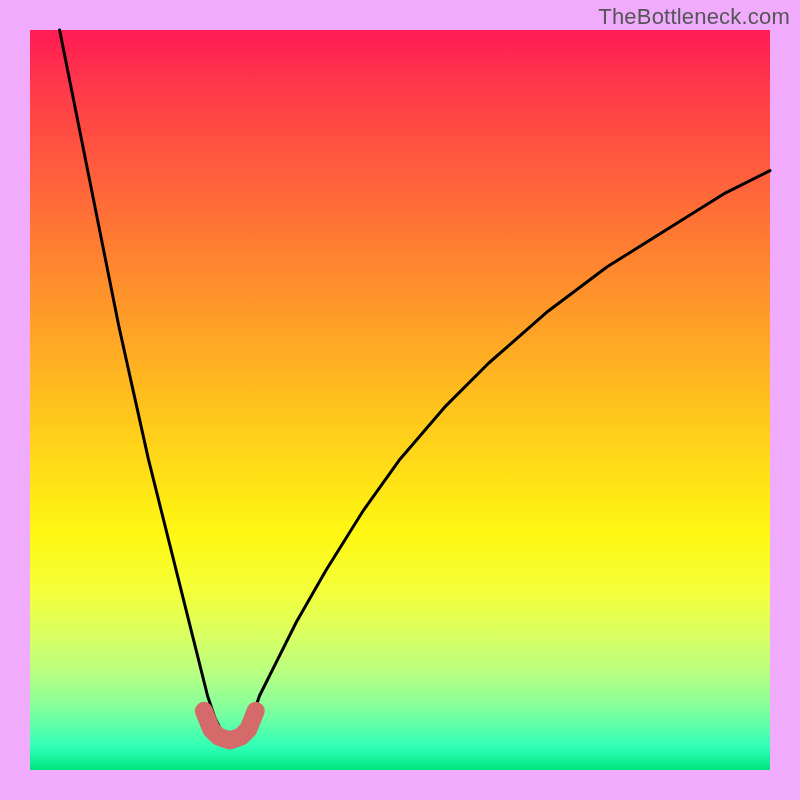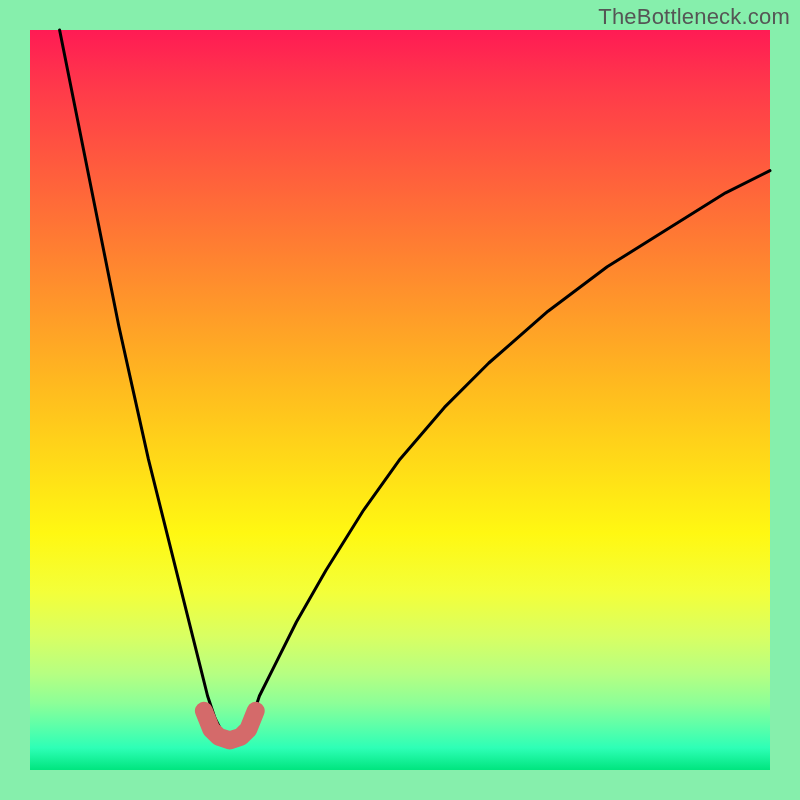--- a/index.html
+++ b/index.html
@@ -8,21 +8,21 @@
     width: 800px;
     height: 800px;
     background: #000;
     font-family: Arial, Helvetica, sans-serif;
     overflow: hidden;
   }
   .frame {
     position: relative;
     width: 800px;
     height: 800px;
-    background: #86efac;
+    background: #f0abfc;
   }
   .watermark {
     position: absolute;
     top: 4px;
     right: 10px;
     color: #555;
     font-size: 22px;
     font-weight: 500;
     letter-spacing: 0.2px;
     user-select: none;

